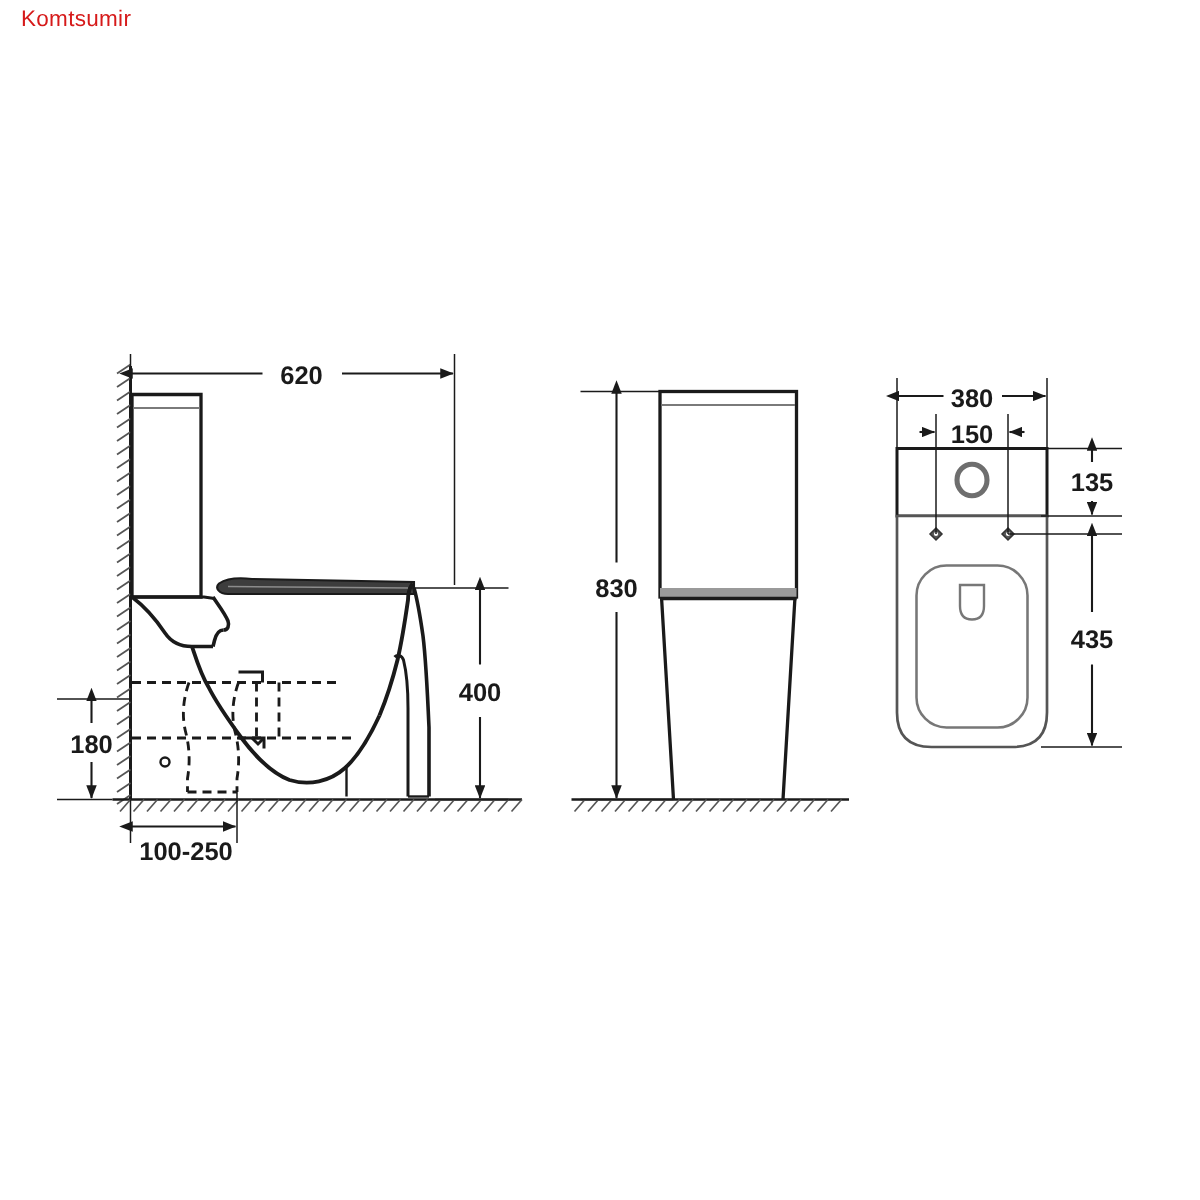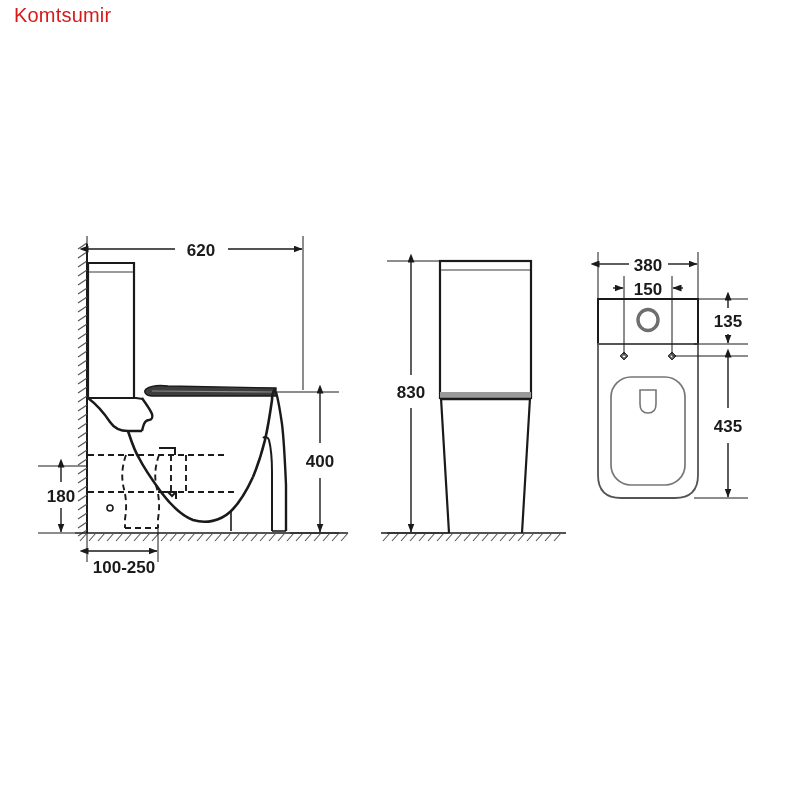--- a/index.html
+++ b/index.html
@@ -11,21 +11,21 @@
     width: 800px;
     height: 800px;
     font-family: "Liberation Sans", sans-serif;
     position: relative;
     overflow: hidden;
   }
   #watermark {
     position: absolute;
     left: 14px;
     top: 4px;
-    font-size: 20px;
+    font-size: 15px;
     font-weight: 400;
     color: #d61a1a;
     letter-spacing: 0.2px;
     font-family: "Liberation Sans", sans-serif;
   }
   #drawing {
     position: absolute;
     left: 0;
     top: 0;
   }

